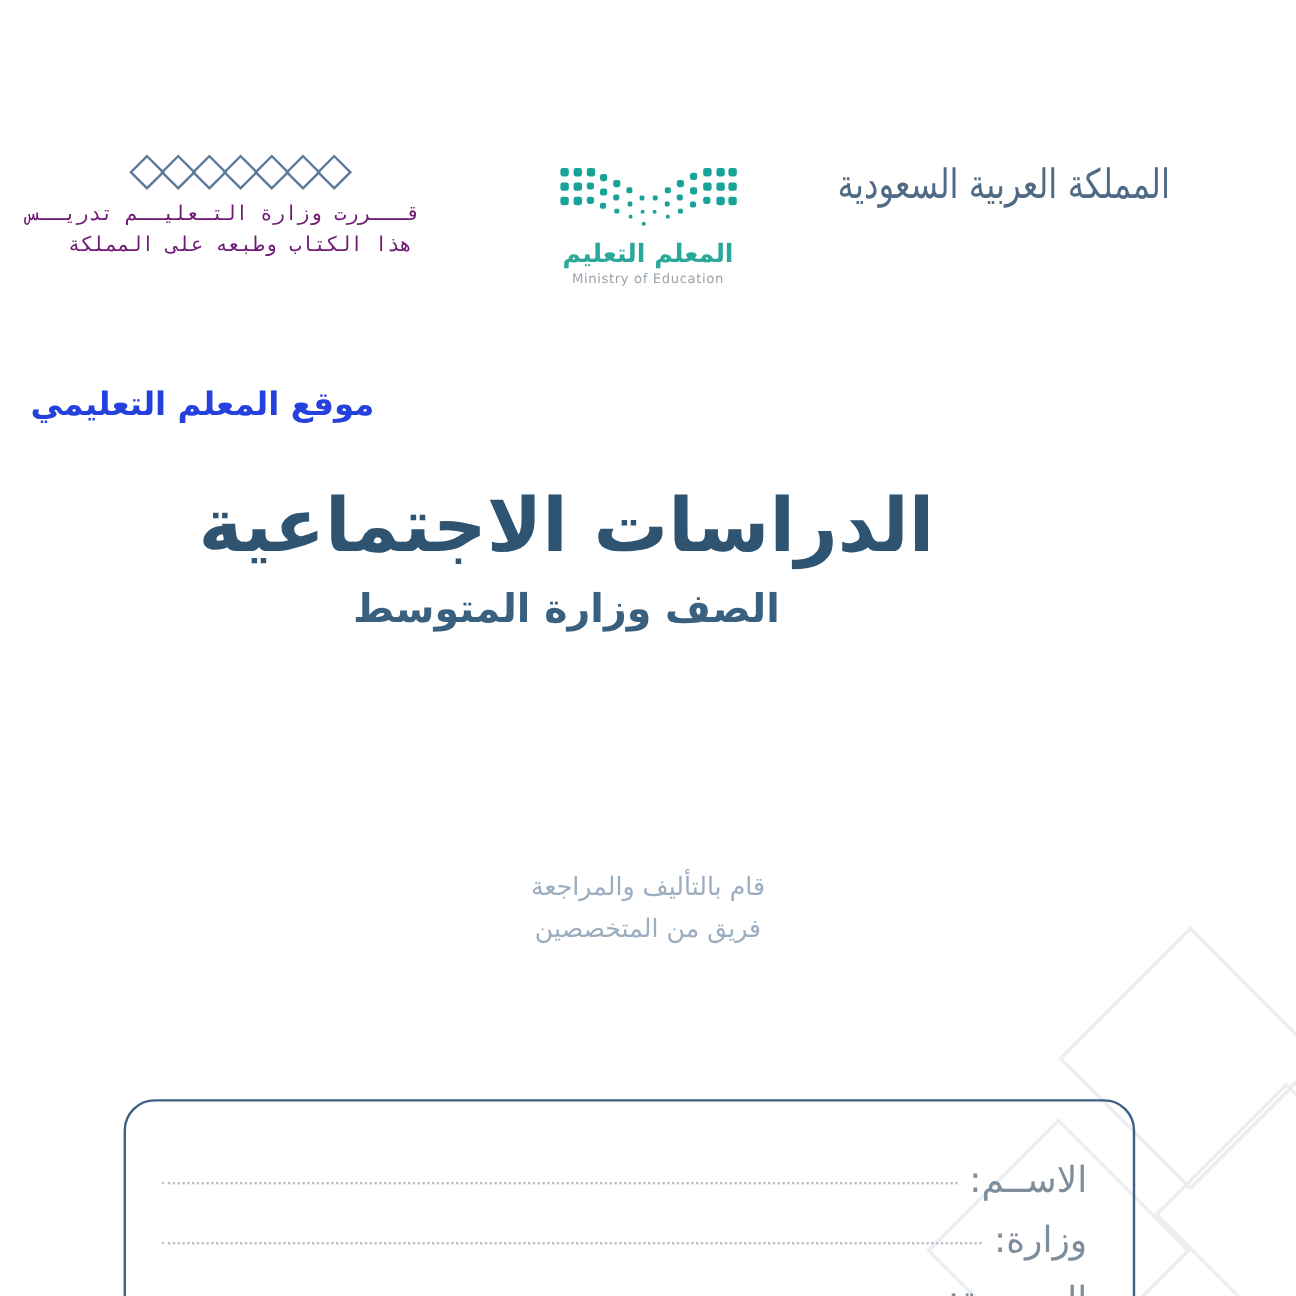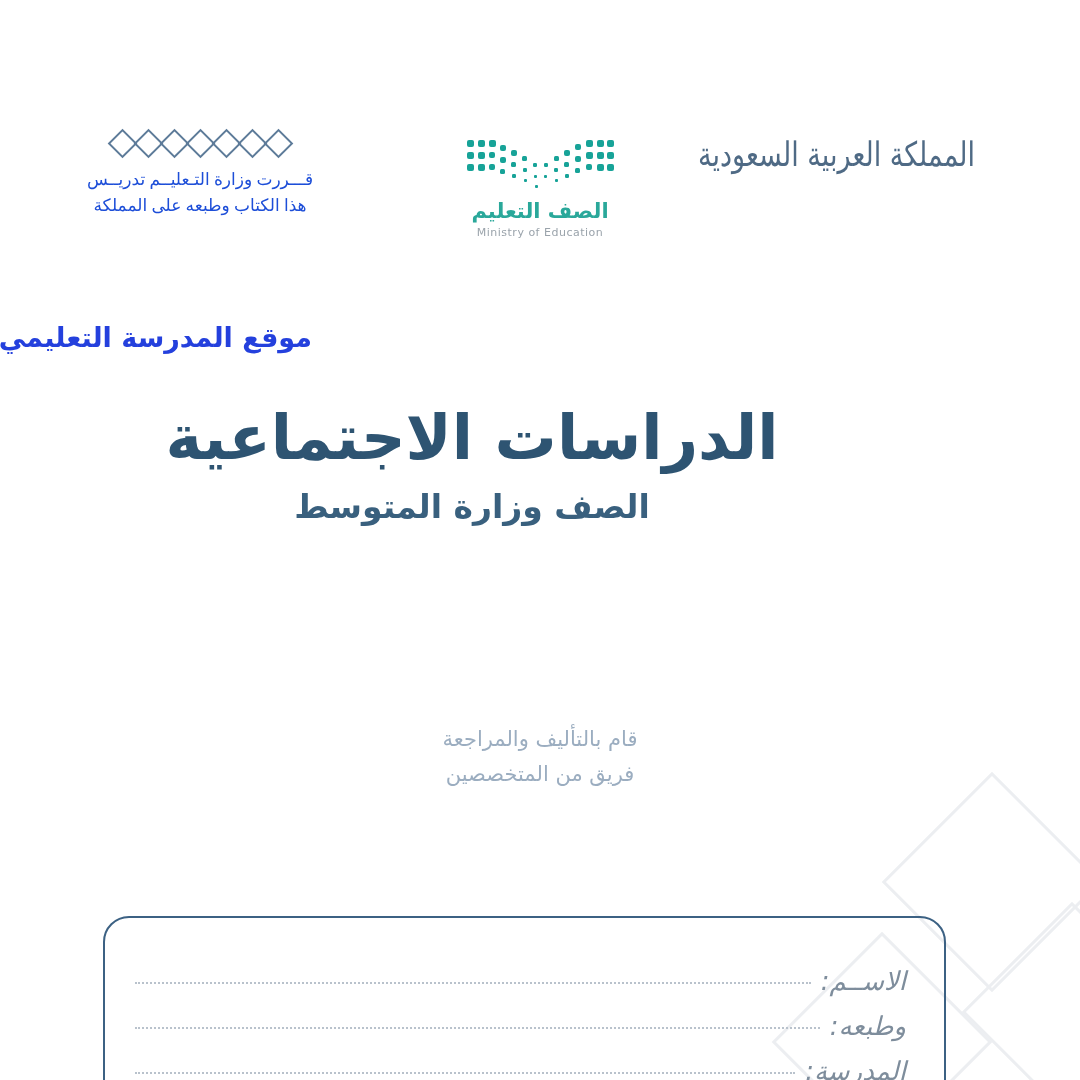--- a/index.html
+++ b/index.html
@@ -124,24 +124,24 @@
     direction: ltr;
   }
   .diamond {
     width: 21px;
     height: 21px;
     border: 2px solid #5d7b99;
     transform: rotate(45deg);
     box-sizing: border-box;
   }
   .decree-text {
-    font-family: Liberation Serif, serif;
+    font-family: Liberation Mono, monospace;
     font-size: 17px;
     line-height: 1.55;
-    color: #1d4ed8;
+    color: #701a75;
     direction: rtl;
     white-space: nowrap;
   }
   .decree-text .ln { display: block; }
 
   
   .site-watermark {
     position: absolute;
     top: 322px;
     right: 768px;
@@ -217,27 +217,26 @@
   }
   .owner-row {
     display: flex;
     flex-direction: row;
     align-items: baseline;
     direction: rtl;
     margin-bottom: 15px;
   }
   .owner-label {
     font-family: "DejaVu Sans", "Liberation Sans", sans-serif;
-    font-size: 26px;
+    font-size: 30px;
     color: #7e8d9c;
     direction: rtl;
     white-space: nowrap;
     flex: 0 0 auto;
     letter-spacing: 0px;
-    font-style: italic;
   }
   .owner-dots {
     flex: 1 1 auto;
     margin-right: 10px;
     border-bottom: 2px dotted #b9c2cc;
     height: 1px;
     position: relative;
     top: -6px;
   }
 </style>
@@ -299,60 +298,60 @@
           <rect x="121" y="14" width="7" height="7" rx="2"></rect>
           <rect x="121" y="26" width="6" height="6" rx="2"></rect>
           <rect x="132" y="2" width="7" height="7" rx="2"></rect>
           <rect x="132" y="14" width="7" height="7" rx="2"></rect>
           <rect x="132" y="26" width="7" height="7" rx="2"></rect>
           <rect x="142" y="2" width="7" height="7" rx="2"></rect>
           <rect x="142" y="14" width="7" height="7" rx="2"></rect>
           <rect x="142" y="26" width="7" height="7" rx="2"></rect>
         </g>
       </svg>
-      <div class="moe-ar">الصف التعليم</div>
+      <div class="moe-ar">المعلم التعليم</div>
       <div class="moe-en">Ministry of Education</div>
     </div>
 
     <div class="decree-block">
       <div class="diamond-row">
         <span class="diamond"></span>
         <span class="diamond"></span>
         <span class="diamond"></span>
         <span class="diamond"></span>
         <span class="diamond"></span>
         <span class="diamond"></span>
         <span class="diamond"></span>
       </div>
       <div class="decree-text">
         <span class="ln">قـــررت وزارة التـعليــم تدريــس</span>
         <span class="ln">هذا الكتاب وطبعه على المملكة</span>
       </div>
     </div>
   </div>
 
-  <div class="site-watermark">موقع المدرسة التعليمي</div>
+  <div class="site-watermark">موقع المعلم التعليمي</div>
 
   <div class="title-block">
     <div class="main-title">الدراسات الاجتماعية</div>
     <div class="sub-title">الصف وزارة المتوسط</div>
   </div>
 
   <div class="credit-block">
     <span class="credit-line">قام بالتأليف والمراجعة</span>
     <span class="credit-line">فريق من المتخصصين</span>
   </div>
 
   <div class="owner-box">
     <div class="owner-row">
       <span class="owner-label">الاســم:</span>
       <span class="owner-dots"></span>
     </div>
     <div class="owner-row">
-      <span class="owner-label">وطبعه:</span>
+      <span class="owner-label">وزارة:</span>
       <span class="owner-dots"></span>
     </div>
     <div class="owner-row">
       <span class="owner-label">المدرسة:</span>
       <span class="owner-dots"></span>
     </div>
   </div>
 
 </div>
 

